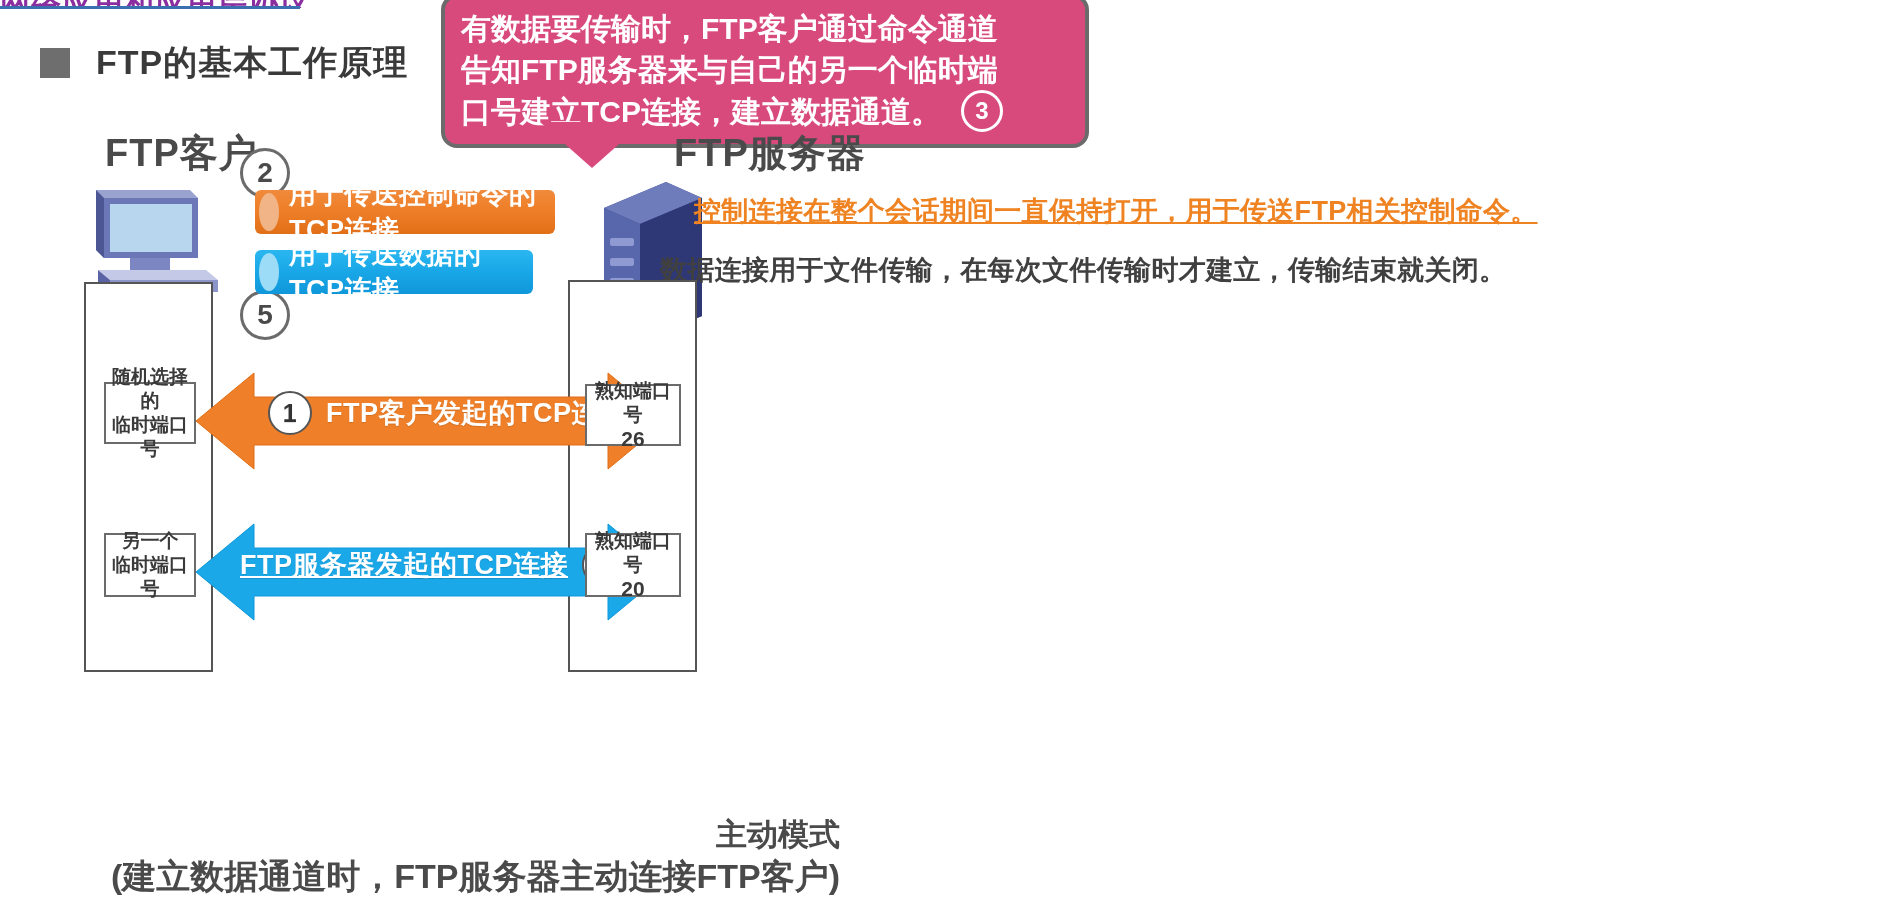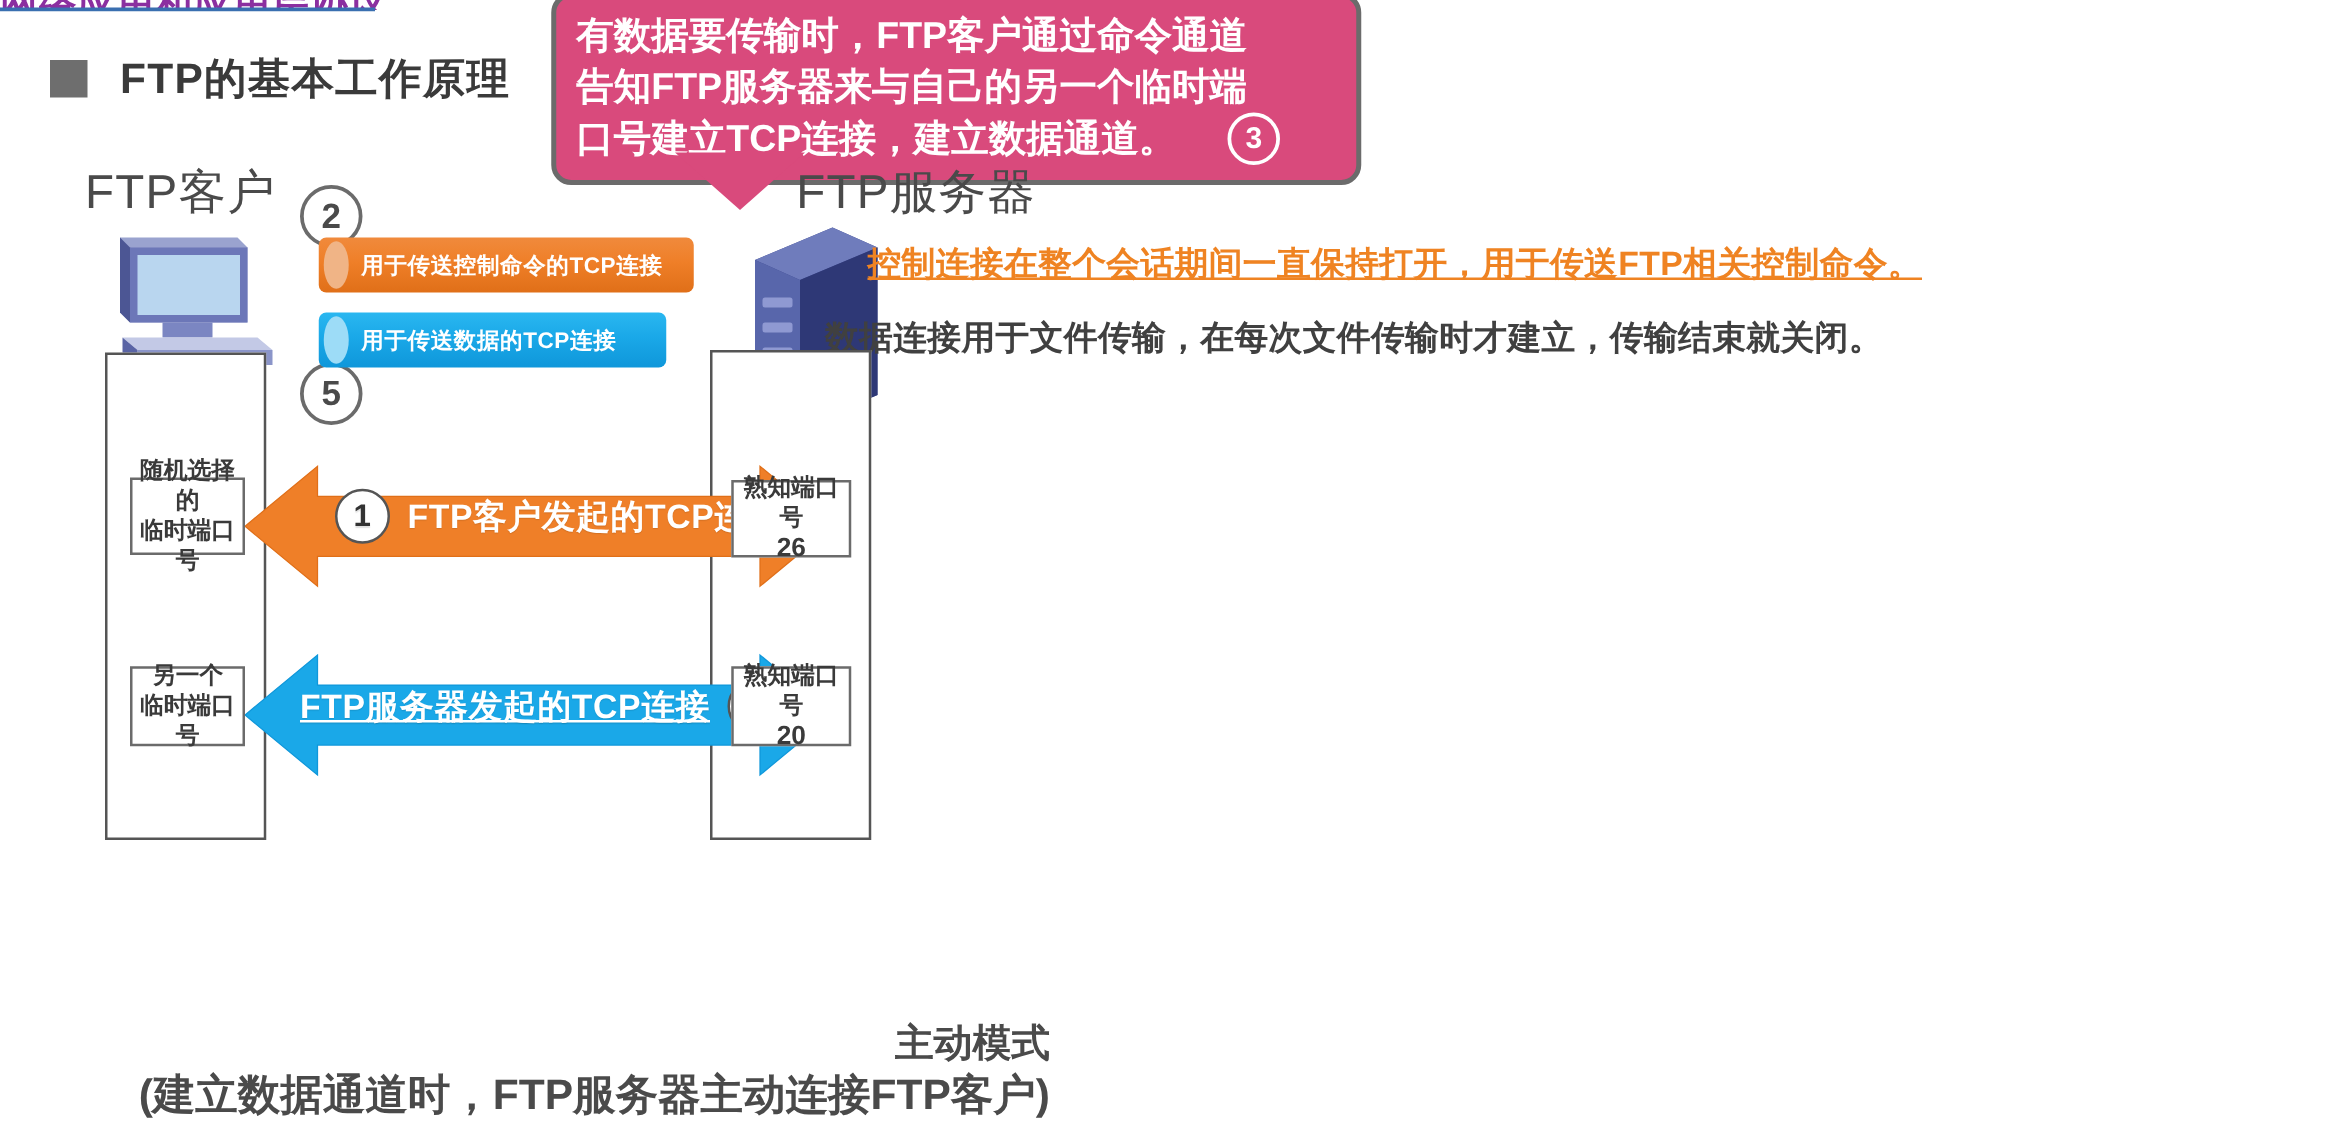--- a/index.html
+++ b/index.html
@@ -45,21 +45,21 @@
     border: 4px solid #6b6b6b;
     border-radius: 16px;
     box-sizing: border-box;
     padding: 10px 16px 12px 16px;
     color: #ffffff;
     font-size: 30px;
     font-weight: bold;
     line-height: 41px;
     letter-spacing: 0px;
   }
-  #callout-line3 { display: flex; align-items: center; gap: 41px; }
+  #callout-line3 { display: flex; align-items: center; gap: 20px; }
   .circ-w {
     display: inline-flex; align-items: center; justify-content: center;
     width: 36px; height: 36px; border-radius: 50%;
     border: 3px solid #ffffff; color: #ffffff;
     font-size: 24px; font-weight: bold; line-height: 1;
     flex: 0 0 auto;
   }
   #callout-tail {
     left: 540px; top: 122px;
     width: 0; height: 0;
@@ -71,22 +71,23 @@
     left: 536px; top: 120px;
     width: 0; height: 0;
     border-left: 56px solid transparent;
     border-right: 56px solid transparent;
     border-top: 50px solid #6b6b6b;
     z-index: -1;
   }
 
   
   .endpoint-title {
-    font-size: 38px; font-weight: normal; color: #4a4a4a;
+    font-size: 38px; font-weight: bold; color: #4a4a4a;
     letter-spacing: 1px;
+    margin-left: 37px;
   }
   #client-title { left: 68px; top: 128px; }
   #server-title { left: 637px; top: 128px; }
 
   
   .circ-g {
     display: flex; align-items: center; justify-content: center;
     width: 44px; height: 44px; border-radius: 50%;
     border: 3px solid #6b6b6b; background: #ffffff;
     color: #4a4a4a; font-size: 28px; font-weight: bold;
@@ -95,21 +96,21 @@
   #circ-5 { left: 240px; top: 290px; }
 
   
   .pipe {
     height: 44px;
     border-radius: 6px;
     display: flex; align-items: center;
     box-sizing: border-box;
     padding-left: 34px;
     color: #ffffff;
-    font-size: 18px; font-weight: bold;
+    font-size: 27px; font-weight: bold;
     letter-spacing: 0.5px;
   }
   .pipe-cap {
     left: 4px; top: 3px;
     width: 20px; height: 38px;
     border-radius: 50%;
   }
   #pipe-ctrl {
     left: 255px; top: 190px; width: 300px;
     background: linear-gradient(180deg, #f08a3c 0%, #ef7f28 45%, #e06f18 100%);

